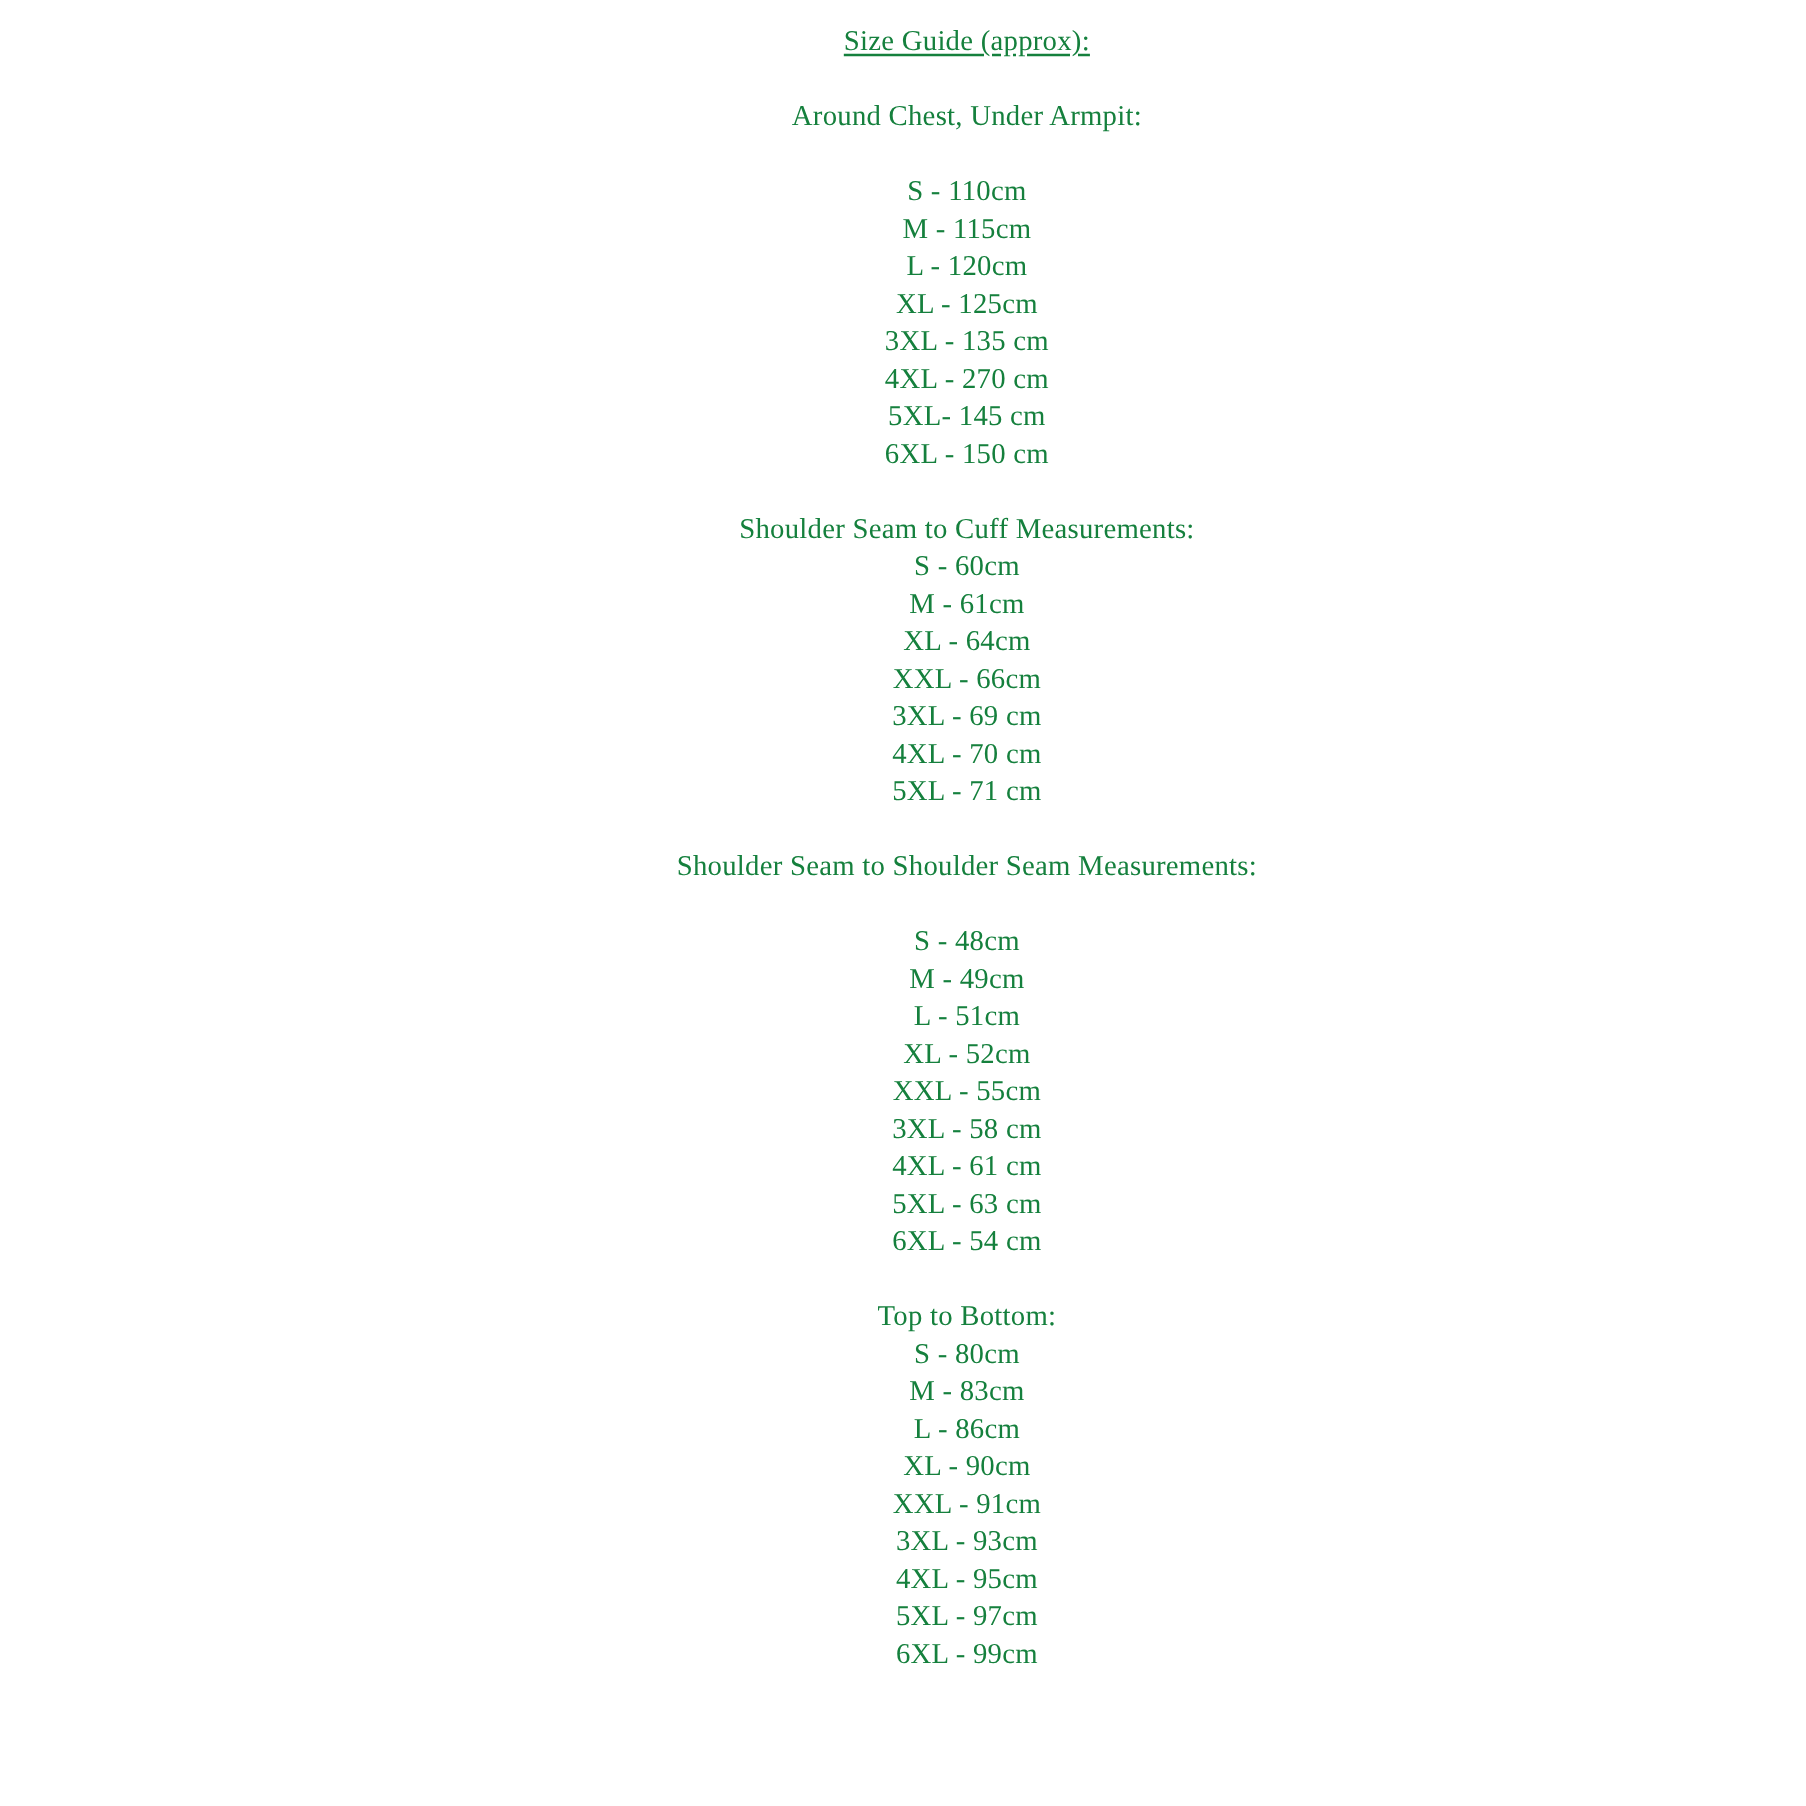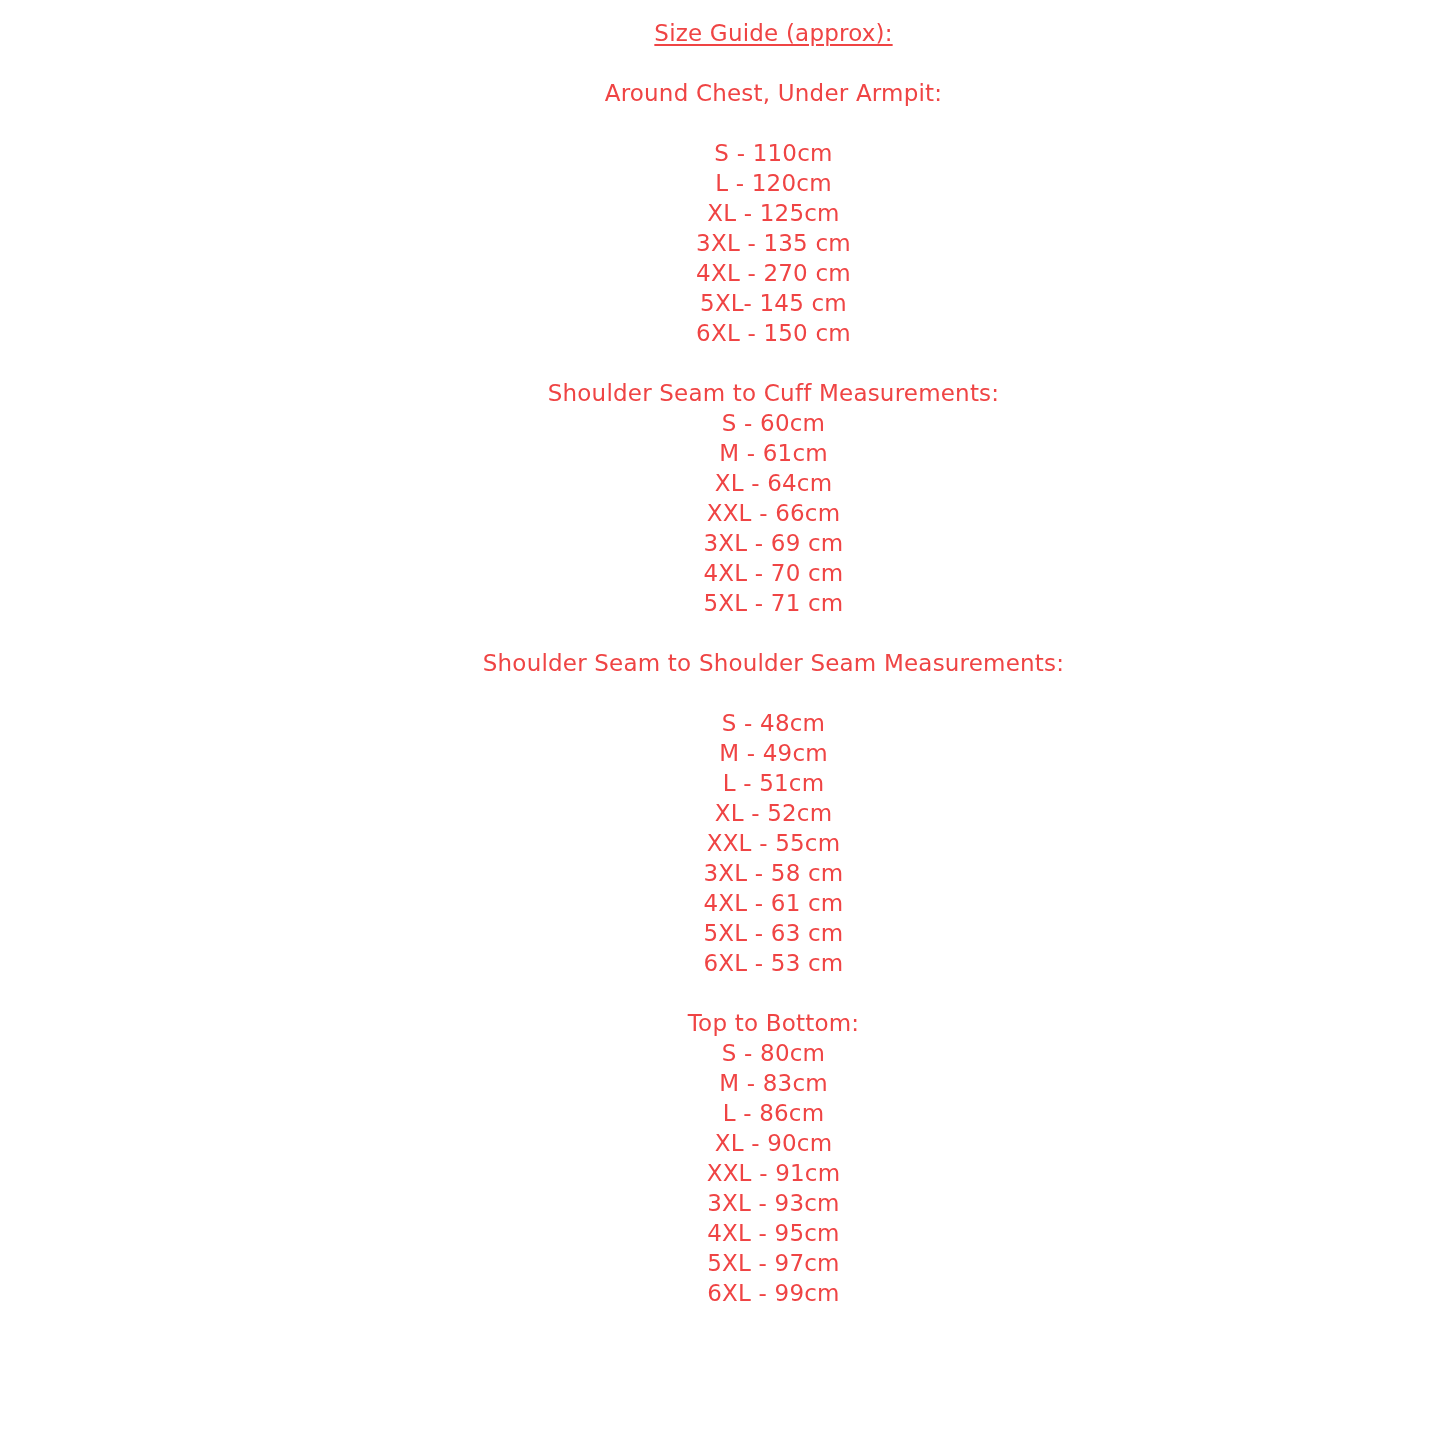--- a/index.html
+++ b/index.html
@@ -37,27 +37,28 @@
     font-size: 23px;
     font-weight: normal;
     text-decoration: underline;
     text-decoration-thickness: 2px;
     text-underline-offset: 3px;
   }
 </style>
 </head>
 <body style="background: rgb(255, 255, 255);">
 
-<main class="doc" style="color: #ef4444;">
+<main class="doc" style="color: #15803d; font-family: Liberation Serif, serif;">
   <h1 class="line title">Size Guide (approx):</h1>
   <div id="sections">
       <div class="spacer"></div>
       <div class="line">Around Chest, Under Armpit:</div>
       <div class="spacer"></div>
       <div class="line">S - 110cm</div>
+      <div class="line">M - 115cm</div>
       <div class="line">L - 120cm</div>
       <div class="line">XL - 125cm</div>
       <div class="line">3XL - 135 cm</div>
       <div class="line">4XL - 270 cm</div>
       <div class="line">5XL- 145 cm</div>
       <div class="line">6XL - 150 cm</div>
       <div class="spacer"></div>
       <div class="line">Shoulder Seam to Cuff Measurements:</div>
       <div class="line">S - 60cm</div>
       <div class="line">M - 61cm</div>
@@ -70,21 +71,21 @@
       <div class="line">Shoulder Seam to Shoulder Seam Measurements:</div>
       <div class="spacer"></div>
       <div class="line">S - 48cm</div>
       <div class="line">M - 49cm</div>
       <div class="line">L - 51cm</div>
       <div class="line">XL - 52cm</div>
       <div class="line">XXL - 55cm</div>
       <div class="line">3XL - 58 cm</div>
       <div class="line">4XL - 61 cm</div>
       <div class="line">5XL - 63 cm</div>
-      <div class="line">6XL - 53 cm</div>
+      <div class="line">6XL - 54 cm</div>
       <div class="spacer"></div>
       <div class="line">Top to Bottom:</div>
       <div class="line">S - 80cm</div>
       <div class="line">M - 83cm</div>
       <div class="line">L - 86cm</div>
       <div class="line">XL - 90cm</div>
       <div class="line">XXL - 91cm</div>
       <div class="line">3XL - 93cm</div>
       <div class="line">4XL - 95cm</div>
       <div class="line">5XL - 97cm</div>

